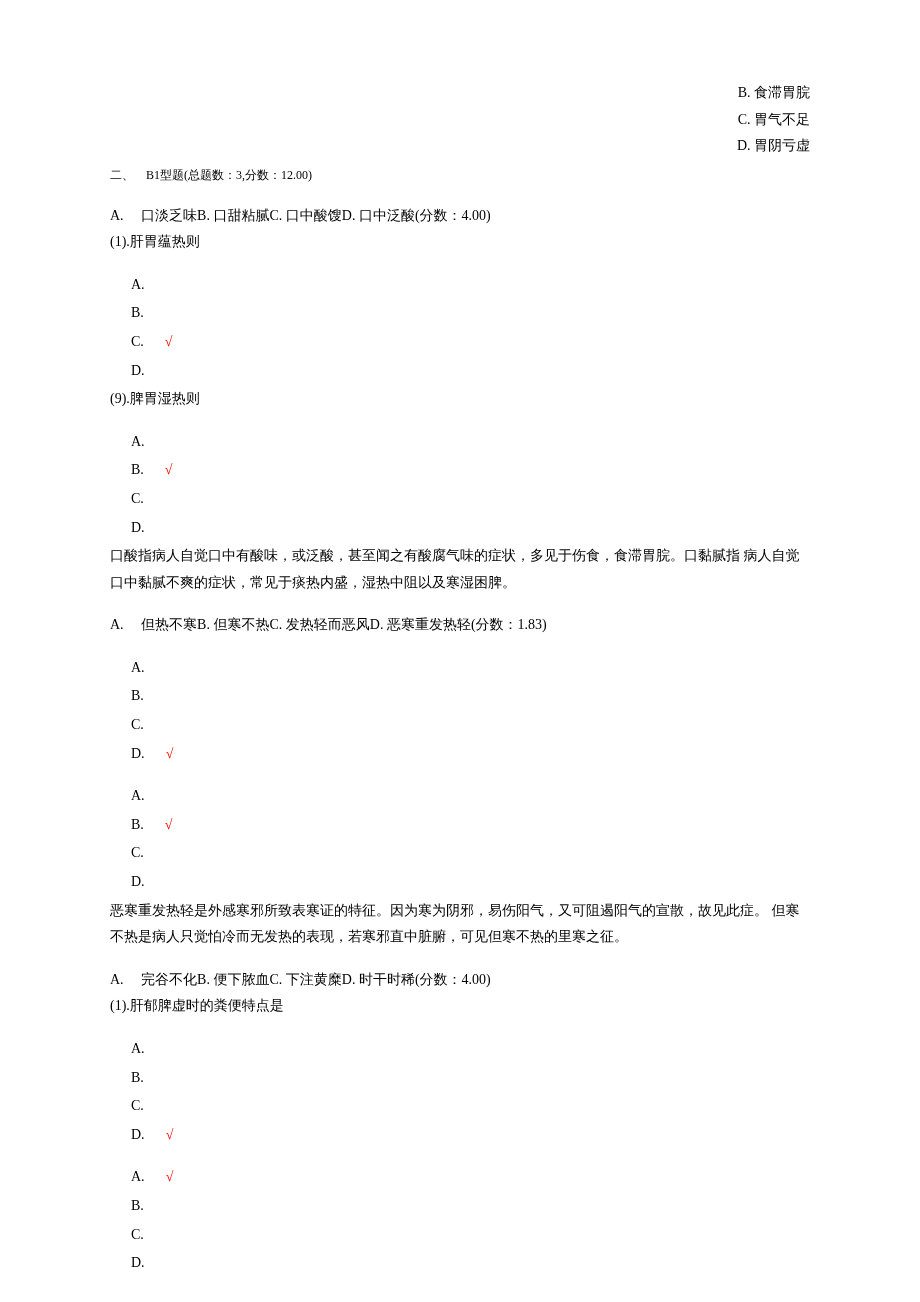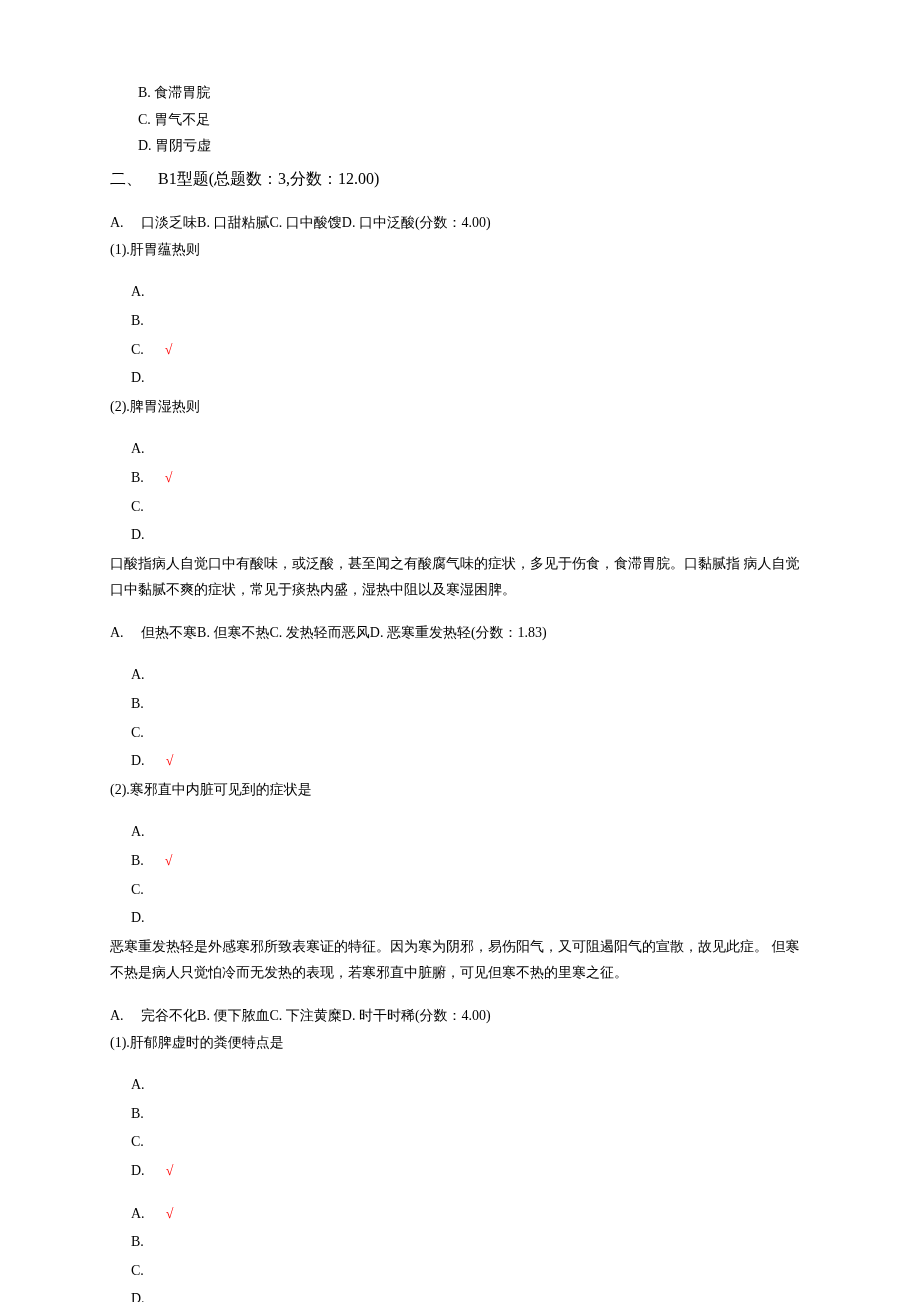--- a/index.html
+++ b/index.html
@@ -6,53 +6,52 @@
     font-family: "SimSun", "宋体", serif;
     font-size: 14px;
     line-height: 1.9;
     color: #000;
     background: #fff;
     margin: 0;
     padding: 80px 110px;
     width: 920px;
     box-sizing: border-box;
   }
-  .indent-1 { padding-left: 2em; }
+  .indent-1 { padding-left: 2em; text-align: right; }
   .indent-2 { padding-left: 1.5em; }
   .mark { color: #ff0000; margin-left: 1.5em; }
-  .section-header { font-size: 16px; margin: 4px 0; }
+  .section-header { font-size: 12px; margin: 4px 0; }
   .option-block { margin-bottom: 2px; }
   .spaced { margin-top: 16px; }
 </style>
 </head>
 <body>
 
 <div id="content">
     <div class="indent-1">B. 食滞胃脘</div>
     <div class="indent-1">C. 胃气不足</div>
     <div class="indent-1">D. 胃阴亏虚</div>
     <div class="section-header">二、　B1型题(总题数：3,分数：12.00)</div>
     <div class="spaced">A. 　口淡乏味B. 口甜粘腻C. 口中酸馊D. 口中泛酸(分数：4.00)</div>
     <div>(1).肝胃蕴热则</div>
     <div class="indent-2 option-block spaced"><span>A.</span></div>
     <div class="indent-2 option-block"><span>B.</span></div>
     <div class="indent-2 option-block"><span>C.</span><span class="mark">√</span></div>
     <div class="indent-2 option-block"><span>D.</span></div>
-    <div>(2).脾胃湿热则</div>
+    <div>(9).脾胃湿热则</div>
     <div class="indent-2 option-block spaced"><span>A.</span></div>
     <div class="indent-2 option-block"><span>B.</span><span class="mark">√</span></div>
     <div class="indent-2 option-block"><span>C.</span></div>
     <div class="indent-2 option-block"><span>D.</span></div>
     <div>口酸指病人自觉口中有酸味，或泛酸，甚至闻之有酸腐气味的症状，多见于伤食，食滞胃脘。口黏腻指 病人自觉口中黏腻不爽的症状，常见于痰热内盛，湿热中阻以及寒湿困脾。</div>
     <div class="spaced">A. 　但热不寒B. 但寒不热C. 发热轻而恶风D. 恶寒重发热轻(分数：1.83)</div>
     <div class="indent-2 option-block spaced"><span>A.</span></div>
     <div class="indent-2 option-block"><span>B.</span></div>
     <div class="indent-2 option-block"><span>C.</span></div>
     <div class="indent-2 option-block"><span>D.</span><span class="mark">√</span></div>
-    <div>(2).寒邪直中内脏可见到的症状是</div>
     <div class="indent-2 option-block spaced"><span>A.</span></div>
     <div class="indent-2 option-block"><span>B.</span><span class="mark">√</span></div>
     <div class="indent-2 option-block"><span>C.</span></div>
     <div class="indent-2 option-block"><span>D.</span></div>
     <div>恶寒重发热轻是外感寒邪所致表寒证的特征。因为寒为阴邪，易伤阳气，又可阻遏阳气的宣散，故见此症。 但寒不热是病人只觉怕冷而无发热的表现，若寒邪直中脏腑，可见但寒不热的里寒之征。</div>
     <div class="spaced">A. 　完谷不化B. 便下脓血C. 下注黄糜D. 时干时稀(分数：4.00)</div>
     <div>(1).肝郁脾虚时的粪便特点是</div>
     <div class="indent-2 option-block spaced"><span>A.</span></div>
     <div class="indent-2 option-block"><span>B.</span></div>
     <div class="indent-2 option-block"><span>C.</span></div>

